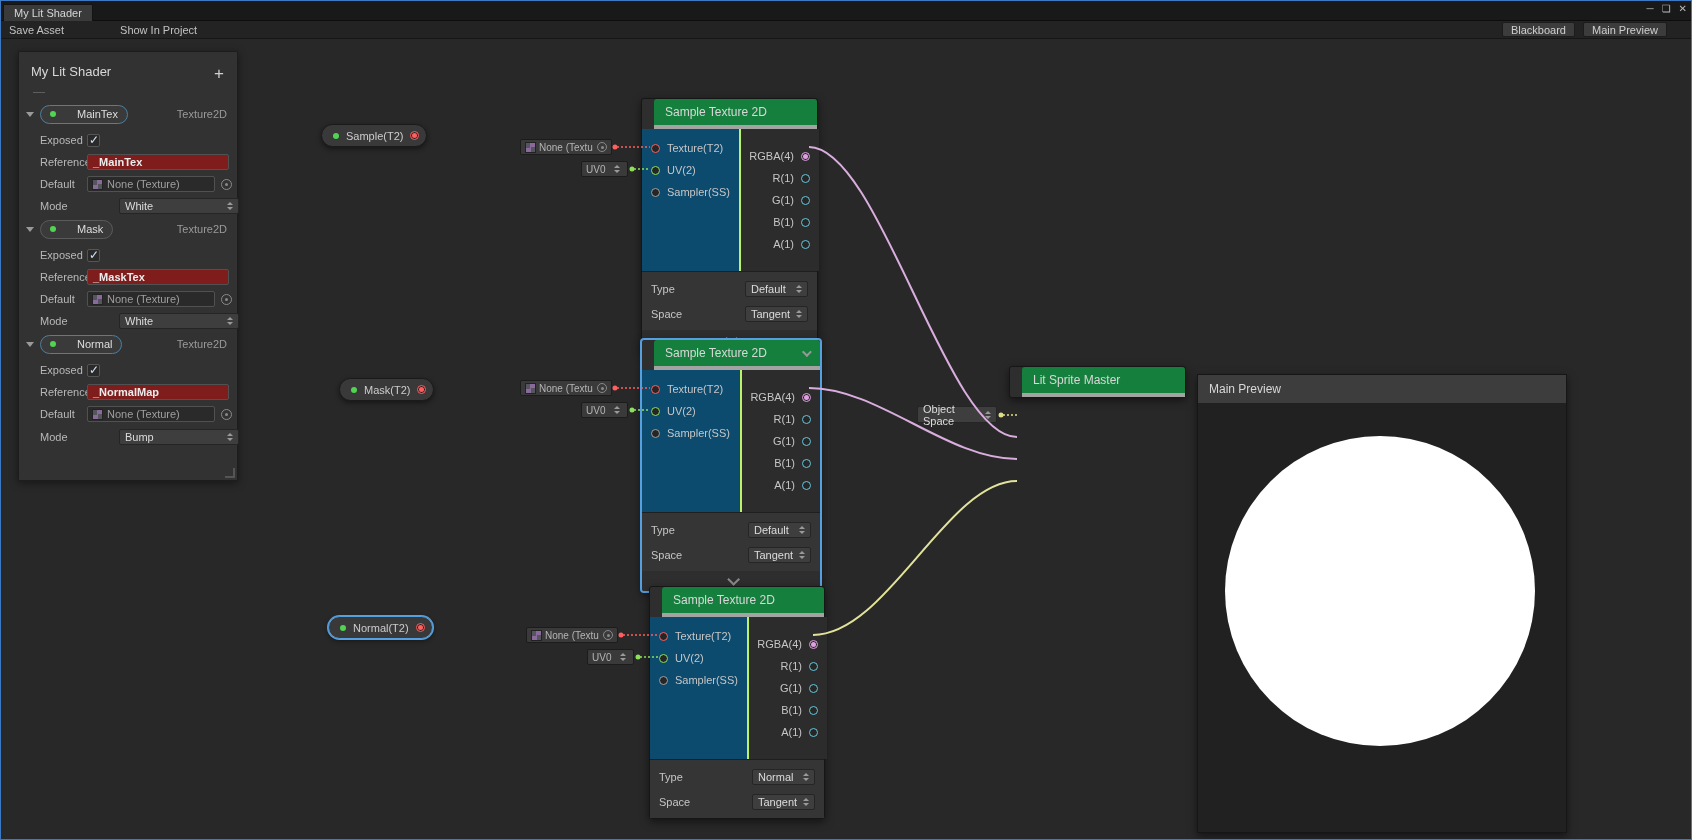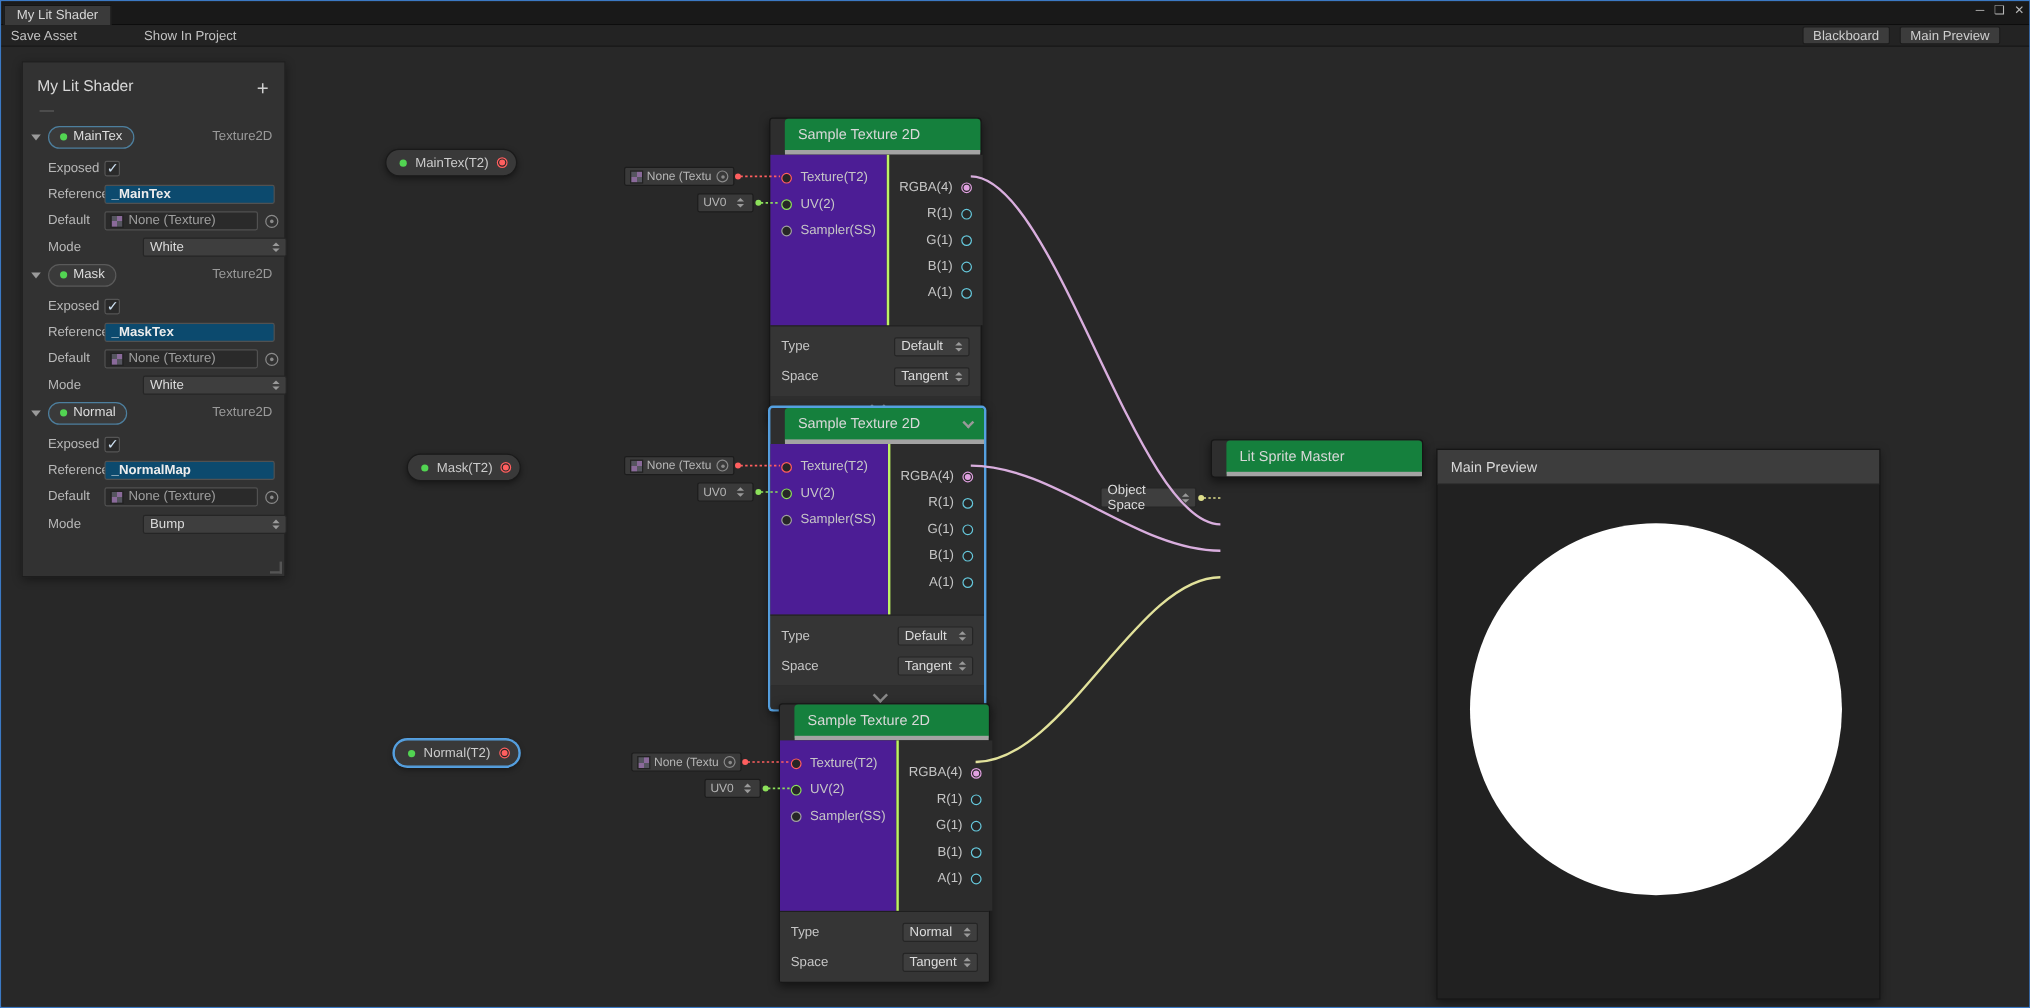--- a/index.html
+++ b/index.html
@@ -22,47 +22,47 @@
   .canvas { position:absolute; left:0; top:38px; width:1690px; height:800px; background:#282828; }
 
   
   .blackboard { position:absolute; left:17px; top:12px; width:220px; height:430px; background:#323232; border:1px solid #1d1d1d; box-shadow:0 2px 8px rgba(0,0,0,.45); }
   .bb-title { position:absolute; left:12px; top:12px; font-size:13px; color:#d8d8d8; }
   .bb-sub { position:absolute; left:14px; top:40px; width:12px; height:1px; background:#5f5f5f; }
   .bb-add { position:absolute; right:8px; top:12px; width:20px; height:20px; font-size:17px; color:#cfcfcf; text-align:center; line-height:20px; cursor:default; }
   .bb-row { position:absolute; left:0; width:220px; height:20px; display:flex; align-items:center; font-size:11px; color:#b8b8b8; }
   .bb-indent { padding-left:21px; }
   .fold { width:0; height:0; border-left:4px solid transparent; border-right:4px solid transparent; border-top:5px solid #9a9a9a; margin:0 6px 0 7px; }
-  .pill { display:inline-flex; align-items:center; gap:5px; height:19px; padding:0 9px; border-radius:10px; background:#3a3a3a; border:1px solid #5a5a5a; font-size:11px; color:#dedede; }
+  .pill { display:inline-flex; align-items:center; gap:21px; height:19px; padding:0 9px; border-radius:10px; background:#3a3a3a; border:1px solid #5a5a5a; font-size:11px; color:#dedede; }
   .pill.hl { border-color:#4d7f9e; }
   .dot { width:6px; height:6px; border-radius:50%; background:var(--exposed_dot,#52d452); }
   .bb-type { margin-left:auto; padding-right:12px; color:#9a9a9a; }
   .bb-label { width:47px; flex:none; }
   .checkbox { width:13px; height:13px; background:#2a2a2a; border:1px solid #555; border-radius:2px; position:relative; }
   .checkbox.checked::after { content:"\2713"; position:absolute; left:1px; top:-2px; font-size:12px; color:#cfe2f3; }
-  .tfield { width:142px; height:16px; background:#0c4a6e; border:1px solid #515151; border-radius:2px; display:flex; align-items:center; padding:0 5px; color:#ececec; font-weight:bold; font-size:11px; }
+  .tfield { width:142px; height:16px; background:#7f1d1d; border:1px solid #515151; border-radius:2px; display:flex; align-items:center; padding:0 5px; color:#ececec; font-weight:bold; font-size:11px; }
   .ofield { width:128px; height:16px; background:#2a2a2a; border:1px solid #515151; border-radius:2px; display:flex; align-items:center; gap:4px; padding:0 4px; color:#9f9f9f; font-size:11px; overflow:hidden; white-space:nowrap; }
   .checker { width:11px; height:11px; flex:none; border:1px solid #222; background:conic-gradient(#8a6a9a 0 25%, #55555f 0 50%, #8a6a9a 0 75%, #55555f 0); }
   .picker { width:11px; height:11px; flex:none; border-radius:50%; border:1px solid #8a8a8a; position:relative; margin-left:6px; }
   .picker::after { content:""; position:absolute; inset:3px; border-radius:50%; background:#8a8a8a; }
   .dropdown { height:16px; background:#3e3e3e; border:1px solid #252525; border-radius:2px; display:flex; align-items:center; justify-content:space-between; padding:0 5px; color:#dcdcdc; font-size:11px; }
   .dd-w { width:142px;margin-left:32px; }
   .dda { display:flex; flex-direction:column; gap:2px; margin-left:6px; }
   .dda i { width:0; height:0; border-left:3px solid transparent; border-right:3px solid transparent; display:block; }
   .dda .up { border-bottom:3px solid #9a9a9a; }
   .dda .dn { border-top:3px solid #9a9a9a; }
   .grip { position:absolute; right:2px; bottom:2px; width:10px; height:10px; border-right:2px solid #555; border-bottom:2px solid #555; }
 
   
   .node { position:absolute; background:#2e2e2e; border:1px solid #161616; border-radius:3px; box-shadow:0 3px 8px rgba(0,0,0,.5); z-index:2; }
   .node.selected { border-color:#55a0e0; box-shadow:0 0 0 1px #55a0e0, 0 3px 8px rgba(0,0,0,.5); }
   .node-header { height:30px; background:#15803d; display:flex; align-items:center; padding:0 11px; font-size:12px; color:#d8d8d8; border-bottom:4px solid #a3a3a3; border-radius:3px 3px 0 0;margin-left:12px; }
   .hdr-chev { margin-left:auto; width:7px; height:7px; border-right:2px solid #999; border-bottom:2px solid #999; transform:rotate(45deg) translateY(-2px); }
   .ports { display:flex; align-items:stretch; }
-  .in-col { flex:1; background:#4c1d95; padding:8px 0; }
+  .in-col { flex:1; background:#0c4a6e; padding:8px 0; }
   .out-col { width:80px; background:#2c2c2c; border-left:2px solid #bef264; padding:16px 0; }
   .port-row { height:22px; display:flex; align-items:center; gap:7px; padding:0 9px; font-size:11px; color:#c6c6c6; }
   .out-col .port-row { justify-content:flex-end; }
   .port { width:9px; height:9px; border-radius:50%; background:#262626; border:1.5px solid #888; position:relative; flex:none; }
   .port.filled::after { content:""; position:absolute; inset:1px; border-radius:50%; background:currentColor; }
   .port.red    { border-color:var(--port_red,#ff5f5f);    color:var(--port_red,#ff5f5f); }
   .port.green  { border-color:var(--port_green,#8ce05a);  color:var(--port_green,#8ce05a); }
   .port.gray   { border-color:var(--port_gray,#a0a0a0);   color:var(--port_gray,#a0a0a0); }
   .port.pink   { border-color:var(--port_pink,#e0a0e0);   color:var(--port_pink,#e0a0e0); }
   .port.blue   { border-color:var(--port_blue,#66c8dc);   color:var(--port_blue,#66c8dc); }
@@ -227,21 +227,21 @@
               <i class="up"></i>
               <i class="dn"></i>
             </span>
         </span>
       </div>
       <div class="grip"></div>
     </div>
 
     <div class="gpill" style="left:320px; top:85px;">
       <span class="dot"></span>
-      <span>MainTex(T2)</span>
+      <span>Sample(T2)</span>
       <span class="port red filled"></span>
     </div>
     <div class="gpill" style="left:338px; top:339px;">
       <span class="dot"></span>
       <span>Mask(T2)</span>
       <span class="port red filled"></span>
     </div>
     <div class="gpill selected" style="left:327px; top:577px;">
       <span class="dot"></span>
       <span>Normal(T2)</span>

